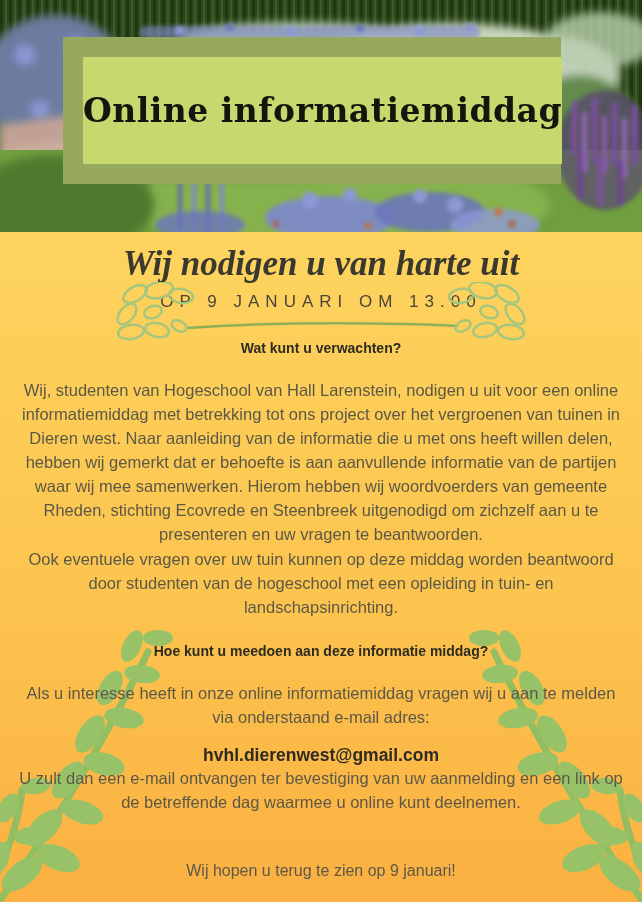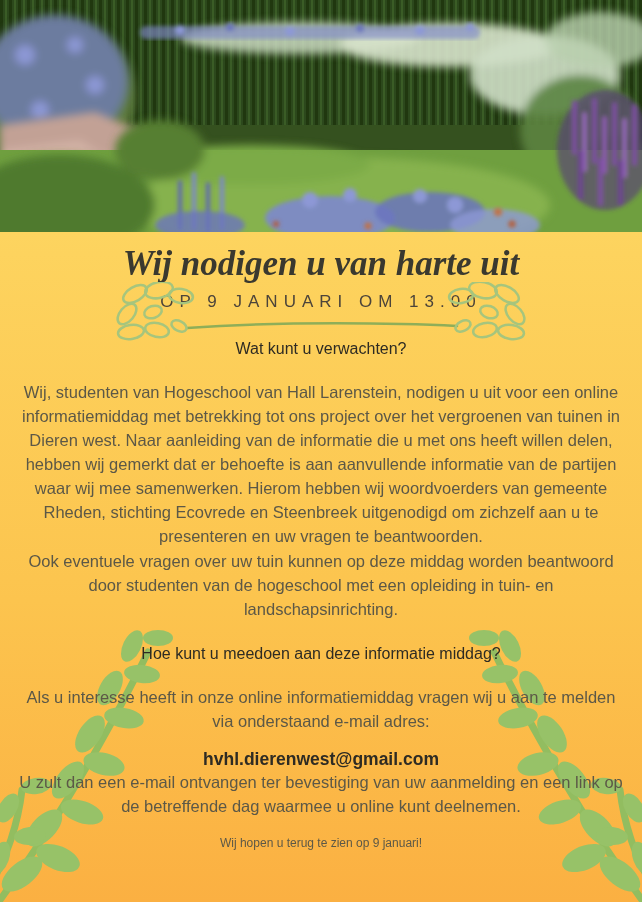--- a/index.html
+++ b/index.html
@@ -32,29 +32,29 @@
   .script-heading{
     margin-top:12px;
     font-family:Liberation Serif, serif;
     font-style:italic;font-weight:600;font-size:35px;color:#3a392f;
   }
   .date-line{
     margin-top:8px;font-size:17px;letter-spacing:6px;color:#4c443a;font-weight:500;
   }
   .divider-wrap{margin-top:-30px;height:62px;display:flex;justify-content:center;}
   .h-bold{
-    font-size:16px;font-weight:normal;color:#2e2b23;margin-top:-4px;
+    font-size:14px;font-weight:bold;color:#2e2b23;margin-top:-4px;
   }
   .body-par{
     font-size:16.5px;line-height:1.46;color:#5c5847;margin:22px 14px 0 14px;
   }
   .body-par.tight{margin-top:0;}
   .h-bold.second{margin-top:24px;}
   .email-line{font-size:17.5px;font-weight:bold;color:#2e2b23;margin-top:16px;}
-  .closing-line{font-size:12px;color:#5c5847;margin-top:18px;}
+  .closing-line{font-size:16px;color:#5c5847;margin-top:48px;}
   
   .leaves{position:absolute;bottom:0;z-index:1;pointer-events:none;}
   .leaves.left{left:-14px;}
   .leaves.right{right:-14px;transform:scaleX(-1);}
 </style>
 </head>
 <body>
 
 <div class="flyer">
 
@@ -149,20 +149,25 @@
 
       <g filter="url(#soft2)">
         <circle cx="498" cy="212" r="4" fill="#c4703f"></circle>
           <circle cx="512" cy="224" r="3.5" fill="#b65a35"></circle>
         <circle cx="368" cy="226" r="3.5" fill="#c4703f"></circle>
           <circle cx="276" cy="224" r="3" fill="#b65a35"></circle>
       </g>
     </svg>
   </div>
 
+  <div class="banner">
+    <div class="banner-inner">
+      <div class="banner-title">Online informatiemiddag</div>
+    </div>
+  </div>
 
   <div class="content">
 
     <svg class="leaves left" width="250" height="280" viewBox="0 0 250 280">
       <g stroke="#92bd60" stroke-width="7" stroke-linecap="round" fill="none">
         <path d="M 14 278 C 62 212, 112 132, 162 30"></path>
         <path d="M 2 268 C 22 232, 32 202, 36 168"></path>
       </g>
       <g fill="#97c268">
         <ellipse cx="36" cy="252" rx="24" ry="12" transform="rotate(-38 36 252)"></ellipse>

